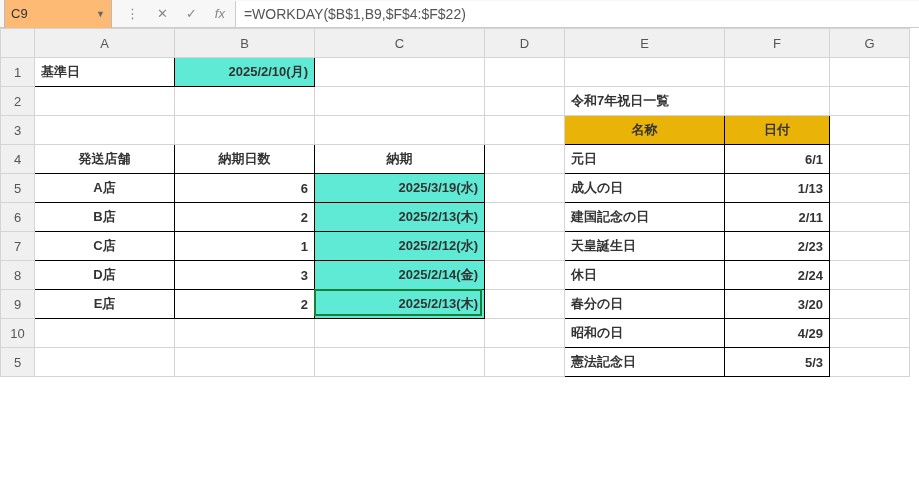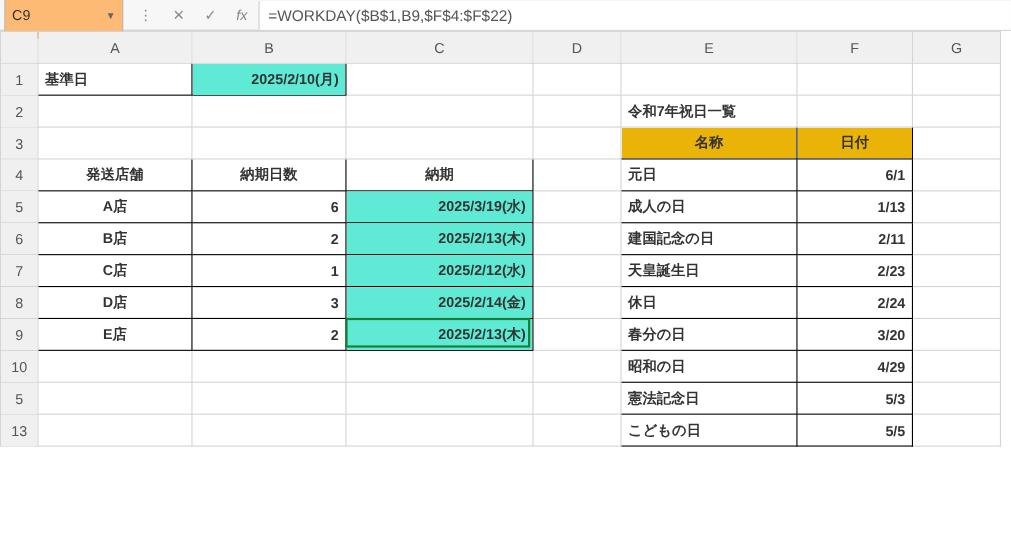--- a/index.html
+++ b/index.html
@@ -334,31 +334,17 @@
     <td class="bd-black-all">
             <div class="cell-inner txt-left">憲法記念日</div>
           </td>
     <td class="bd-black-all">
             <div class="cell-inner txt-right">5/3</div>
           </td>
     <td></td>
   </tr>
 
 
-  <tr>
-    <td class="rowhead">13</td>
-    <td></td>
-    <td></td>
-    <td></td>
-    <td></td>
-    <td class="bd-black-all">
-            <div class="cell-inner txt-left">こどもの日</div>
-          </td>
-    <td class="bd-black-all">
-            <div class="cell-inner txt-right">5/5</div>
-          </td>
-    <td></td>
-  </tr>
 
 </tbody>
     </table>
 <div class="active-cell-ring" id="ring" style="left: 313.5px; top: 260.5px; width: 168px; height: 27px;"></div>
 </div>
 
 </body></html>

